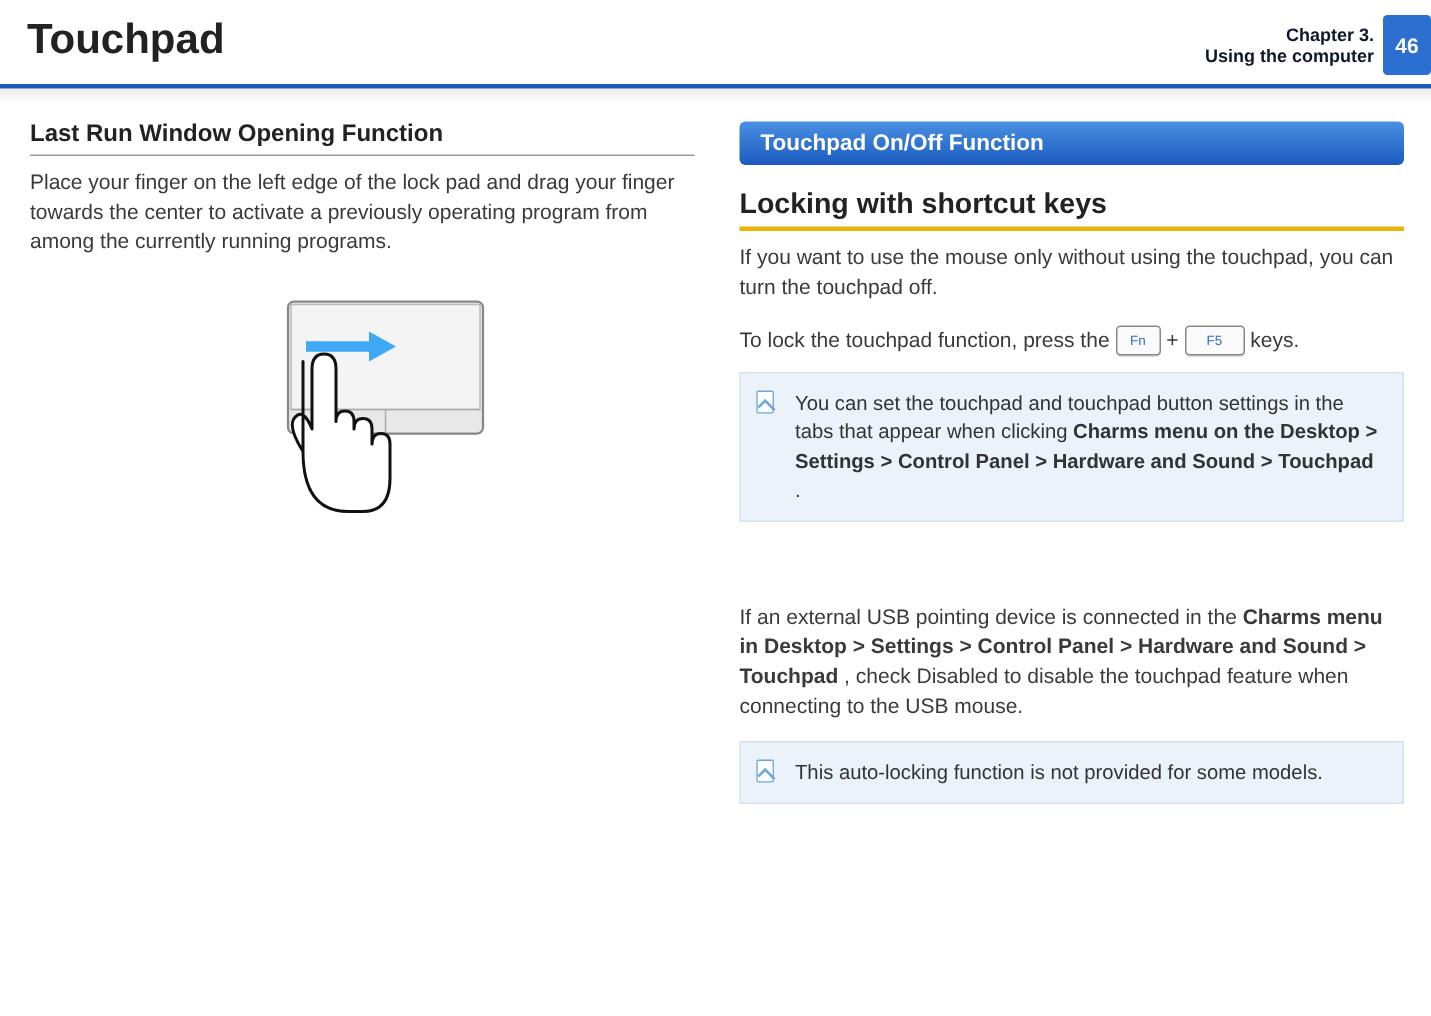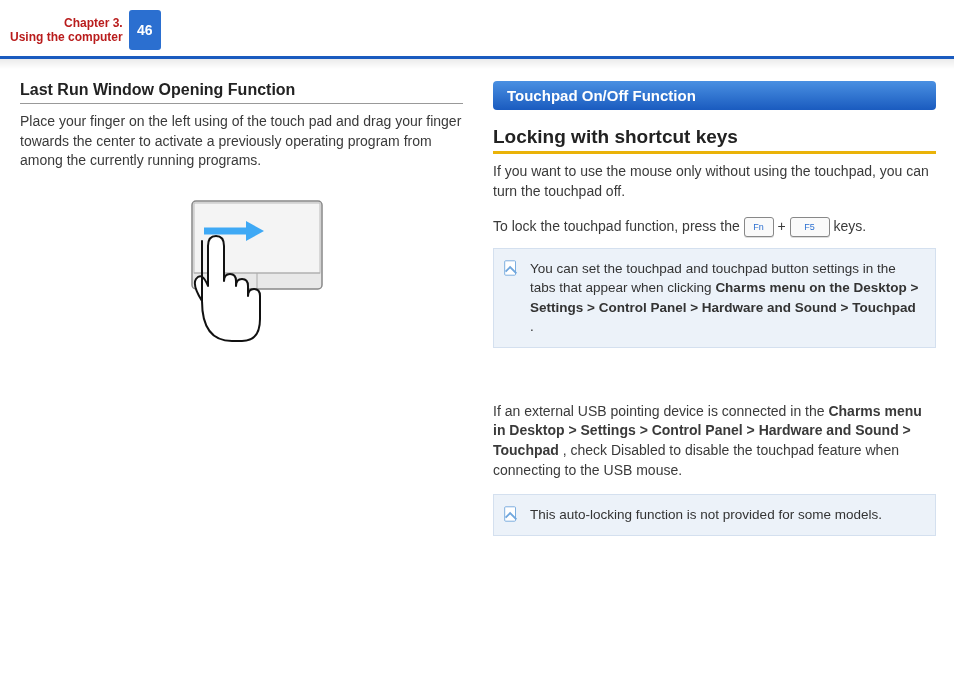--- a/index.html
+++ b/index.html
@@ -24,21 +24,21 @@
     color: #222;
     padding-left: 8px;
   }
   .header-right {
     display: flex;
     align-items: center;
     gap: 0;
   }
   .chapter {
     text-align: right;
-    color: #b91c1c;
+    color: #0f172a;
     font-size: 12px;
     font-weight: 700;
     line-height: 1.2;
     padding-right: 6px;
   }
   .page-badge {
     background: #2b6fd0;
     color: #fff;
     width: 32px;
     height: 40px;
@@ -131,35 +131,36 @@
     height: 18px;
   }
   .b { font-weight: 700; }
   .gap30 { height: 26px; }
   .inline-text { font-size: 14px; color: #3a3a3a; line-height: 1.6; }
 </style>
 </head>
 <body>
 
 <div class="header">
+  <div class="header-title">Touchpad</div>
   <div class="header-right">
     <div class="chapter">
       <div>Chapter 3.</div>
       <div>Using the computer</div>
     </div>
     <div class="page-badge">46</div>
   </div>
 </div>
 <div class="shadow-bar"></div>
 
 <div class="columns">
 
   <div class="col">
     <div class="section-h">Last Run Window Opening Function</div>
-    <div class="body-text">Place your finger on the left using of the touch pad and drag your finger towards the center to activate a previously operating program from among the currently running programs.</div>
+    <div class="body-text">Place your finger on the left edge of the lock pad and drag your finger towards the center to activate a previously operating program from among the currently running programs.</div>
 
     <div class="illus-wrap">
       <svg width="200" height="170" viewBox="0 0 200 170">
 
         <rect x="50" y="10" width="130" height="88" rx="4" fill="#e8e8e8" stroke="#888" stroke-width="1.5"></rect>
         <rect x="52" y="12" width="126" height="70" fill="#f4f4f4" stroke="#bbb"></rect>
         <line x1="52" y1="82" x2="178" y2="82" stroke="#aaa"></line>
         <line x1="115" y1="82" x2="115" y2="97" stroke="#aaa"></line>
 
         <line x1="62" y1="40" x2="108" y2="40" stroke="#3fa9f5" stroke-width="7"></line>

